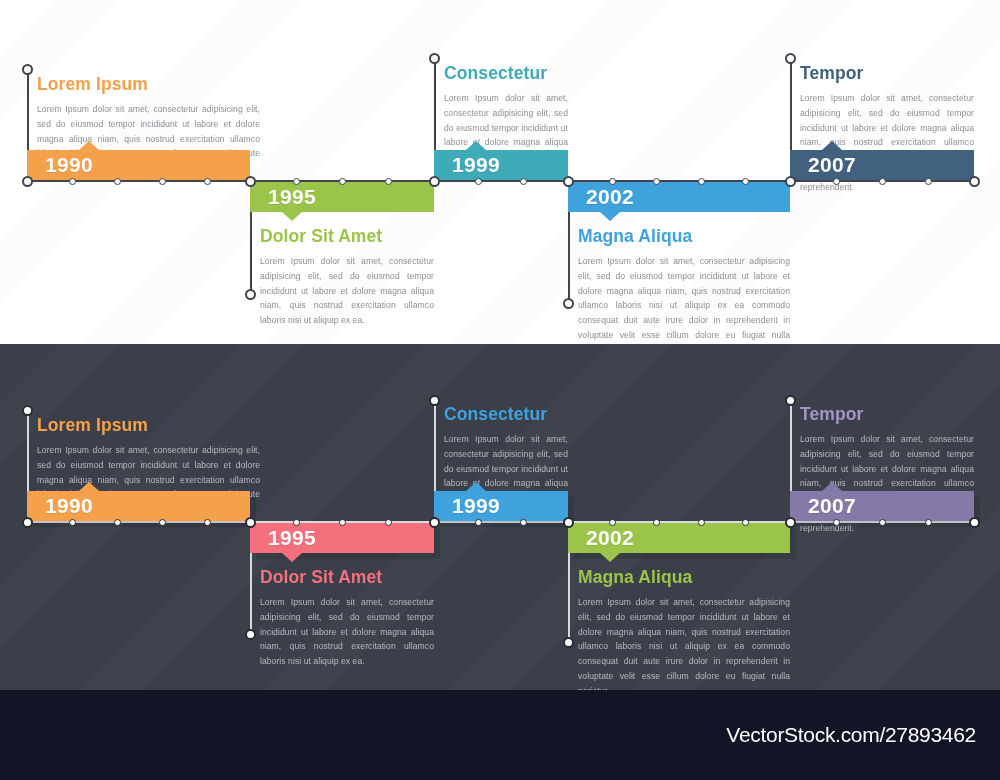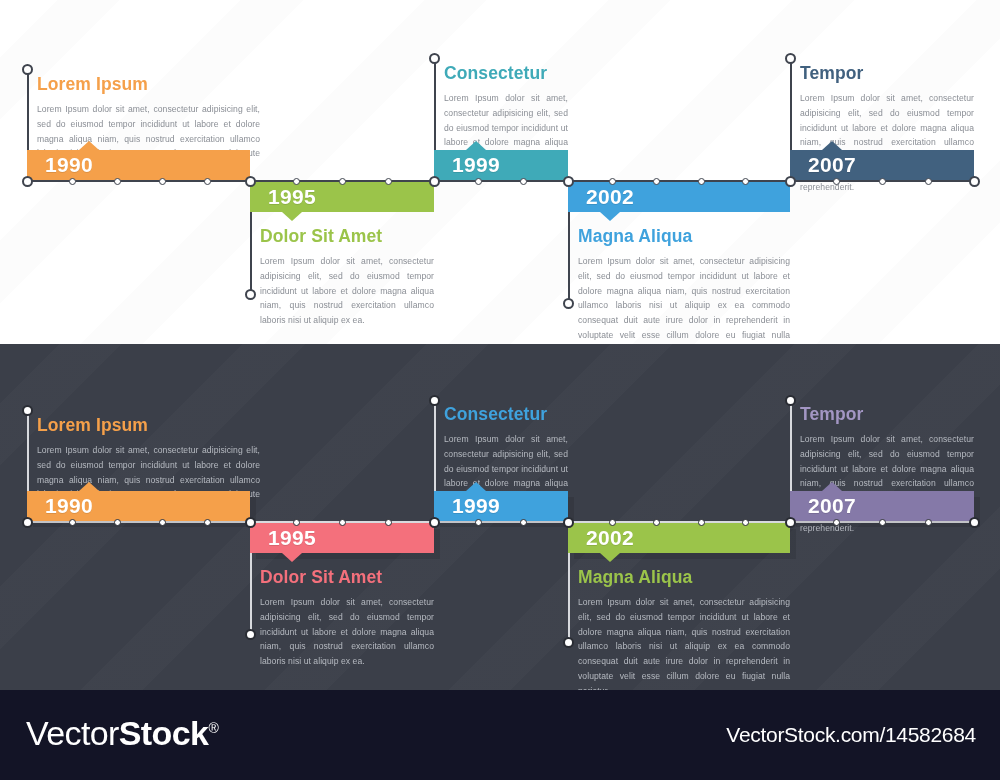--- a/index.html
+++ b/index.html
@@ -394,17 +394,16 @@
     </div>
 
     <div class="wm" style="left:60px;  top:20px;"><span class="o">VectorStock</span></div>
     <div class="wm" style="left:300px; top:150px;"><span class="o">VectorStock</span></div>
     <div class="wm" style="left:620px; top:20px;"><span class="o">VectorStock</span></div>
     <div class="wm" style="left:800px; top:140px;"><span class="o">VectorStock</span></div>
     <div class="wm" style="left:420px; top:260px;"><span class="o">VectorStock</span></div>
   </div>
 
   <div class="footer">
-    <div class="logo"><span>Vector</span><span class="b">Stock</span><span class="reg">®</span></div>
-    <div class="footer-url">VectorStock.com/14582684</div>
+    <div class="footer-url">VectorStock.com/27893462</div>
   </div>
 
 </div>
 
 </body></html>

